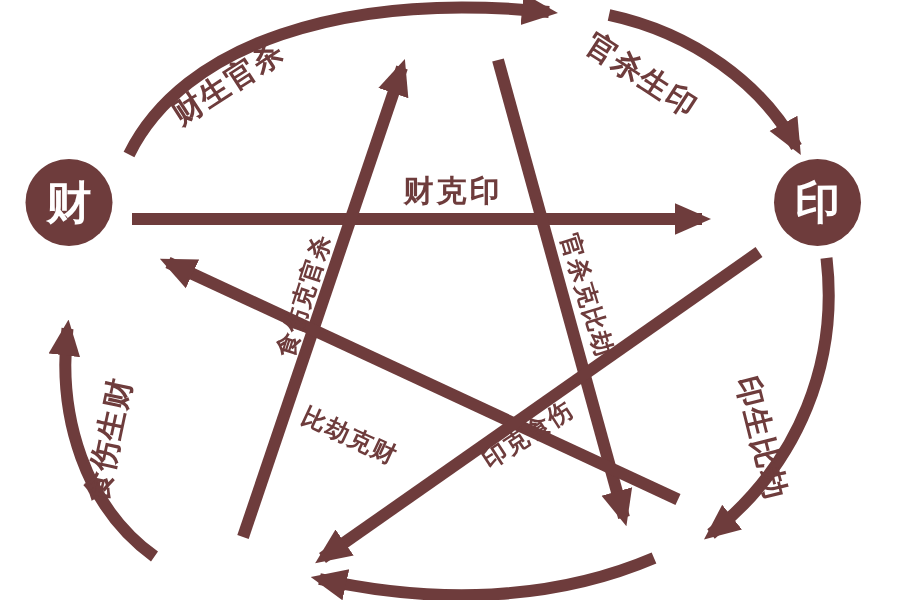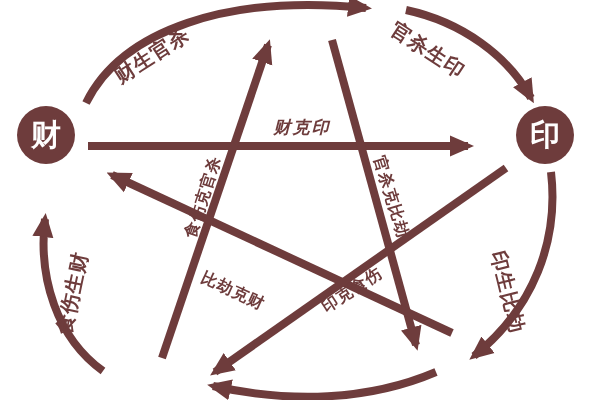--- a/index.html
+++ b/index.html
@@ -10,21 +10,21 @@
   }
   .stage svg{position:absolute;left:0;top:0;}
   .ln{stroke:var(--accent);stroke-width:8;fill:none;stroke-linecap:butt;}
   .ahfill{fill:var(--accent);stroke:none;}
   .lbl{
     position:absolute;color:var(--accent);font-weight:700;white-space:nowrap;
     transform:translate(-50%,-50%);line-height:1;
   }
   .lbl-outer{font-size:20px;letter-spacing:1px;}
   .lbl-inner{font-size:16px;letter-spacing:1px;}
-  .lbl-mid{font-size:17px;letter-spacing:2px;font-style:italic;}
+  .lbl-mid{font-size:20px;letter-spacing:2px;}
   .node{
     position:absolute;width:58px;height:58px;border-radius:50%;
     background:var(--accent);color:#ffffff;
     display:flex;align-items:center;justify-content:center;
     font-size:30px;font-weight:700;
   }
 </style>
 </head>
 <body>
 

